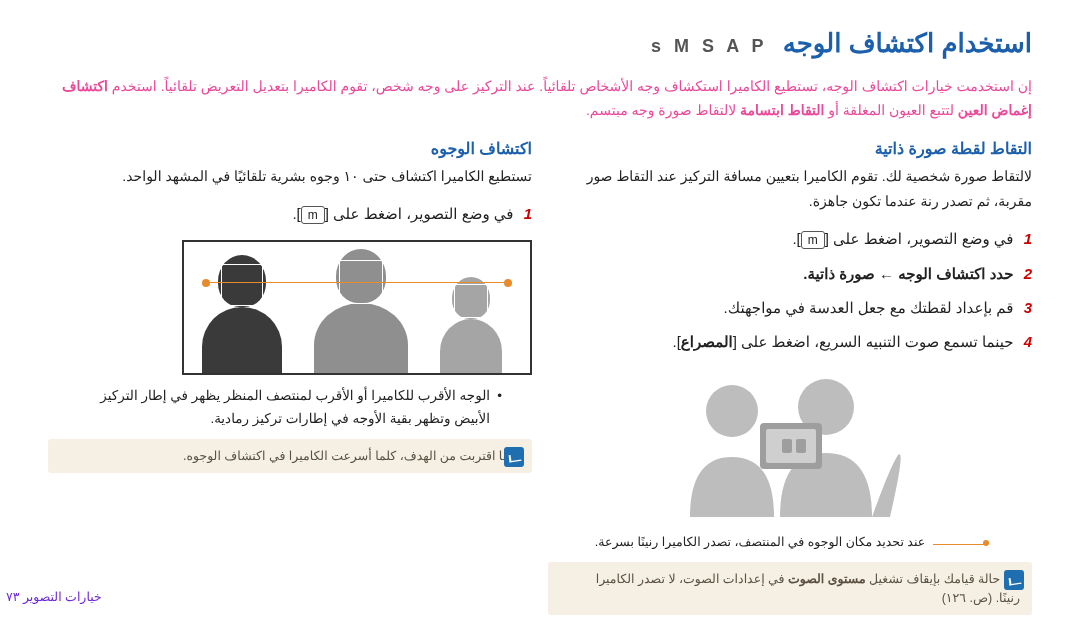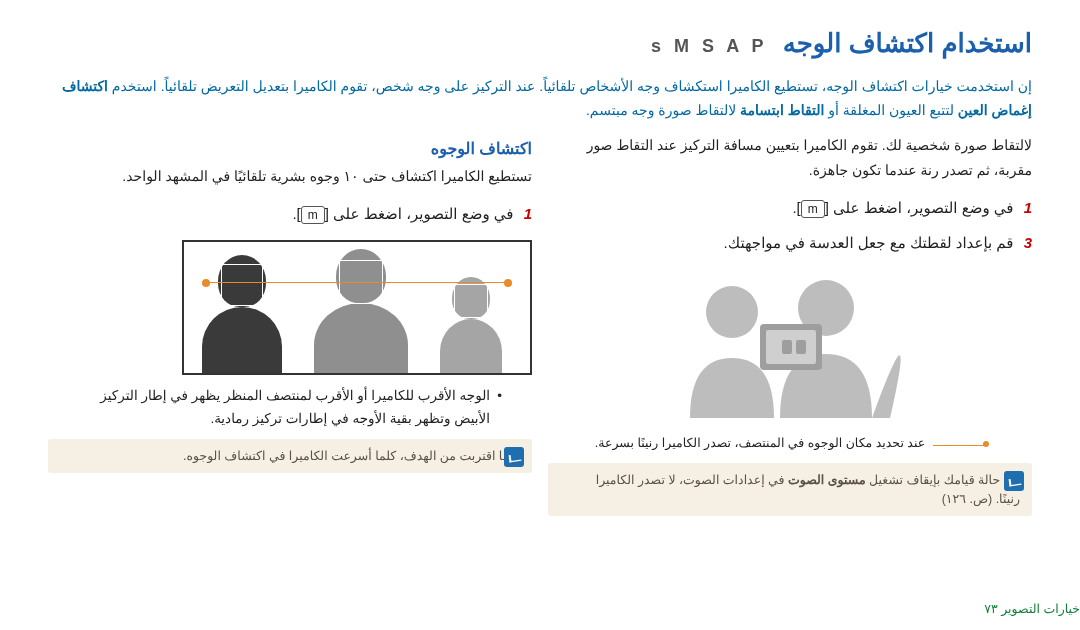--- a/index.html
+++ b/index.html
@@ -2,21 +2,21 @@
 <html dir="rtl" lang="ar"><head>
 <meta charset="utf-8">
 <style>
   * { box-sizing: border-box; margin: 0; padding: 0; }
   html, body { width: 1080px; height: 630px; background: #fff; font-family: "Segoe UI", Tahoma, sans-serif; }
   body { padding: 28px 48px 10px 48px; direction: rtl; text-align: right; color: #222; position: relative; }
 
   .page-title { font-size: 26px; font-weight: 700; color: #1c5fac; margin-bottom: 16px; }
   .page-title .modes { color: #555; font-size: 18px; font-weight: 600; letter-spacing: 4px; margin-right: 8px; }
 
-  .intro { font-size: 14px; line-height: 1.7; color: #0369a1; margin-bottom: 10px; }
+  .intro { font-size: 14px; line-height: 1.7; color: #ec4899; margin-bottom: 10px; }
   .intro b { font-weight: 700; }
 
   .cols { display: flex; flex-direction: row-reverse; gap: 16px; }
   .col { flex: 1; min-width: 0; }
 
   .sect-title { font-size: 16px; font-weight: 700; color: #1c5fac; margin: 6px 0 6px 0; }
   .body-text { font-size: 14px; line-height: 1.8; text-align: right; }
   .step-line { font-size: 15px; margin: 16px 0; }
   .step-num { display:inline-block; font-style: italic; font-weight: 700; color:#c00; margin-left:6px; }
   .keycap { display: inline-block; border: 1px solid #555; border-radius: 3px; padding: 0 6px; font-size: 12px; line-height: 16px; font-family: sans-serif; }
@@ -52,21 +52,21 @@
 
   
   .illus2 { width: 300px; height: 150px; margin: 4px auto 6px; position: relative; }
   .illus2 svg { width: 100%; height: 100%; }
 
   .caption { font-size: 12.5px; text-align: center; line-height: 1.6; margin: 15px 60px 10px 0; color:#222; }
   .caption .lead { position: relative; }
   .caption .lead::before { content:""; position:absolute; right:-60px; top:0.7em; width:52px; border-top:1px solid #e88b2c; }
   .caption .lead::after { content:""; position:absolute; right:-64px; top:0.4em; width:6px; height:6px; background:#e88b2c; border-radius:50%; }
 
-  .footer { position: absolute; bottom: 14px; left: 0; right: 0; text-align: right; font-size: 12.5px; color:#15803d; }
+  .footer { position: absolute; bottom: 26px; left: 0; right: 0; text-align: left; font-size: 12.5px; color:#6d28d9; }
   .footer .pn { margin-left: 6px; letter-spacing: 1px; }
 </style>
 </head>
 <body>
 
 <h1 class="page-title">
   <span>استخدام اكتشاف الوجه</span>
   <span class="modes">s M S A P</span>
 </h1>
 
@@ -106,30 +106,37 @@
       <li>الوجه الأقرب للكاميرا أو الأقرب لمنتصف المنظر يظهر في إطار التركيز الأبيض وتظهر بقية الأوجه في إطارات تركيز رمادية.</li>
     </ul>
 
     <div class="note">
       <span class="note-icon"></span>
       <span>كلما اقتربت من الهدف، كلما أسرعت الكاميرا في اكتشاف الوجوه.</span>
     </div>
   </div>
 
   <div class="col">
+    <h2 class="sect-title">التقاط لقطة صورة ذاتية</h2>
     <p class="body-text">لالتقاط صورة شخصية لك. تقوم الكاميرا بتعيين مسافة التركيز عند التقاط صور مقربة، ثم تصدر رنة عندما تكون جاهزة.</p>
 
     <p class="step-line">
       <span class="step-num">1</span>
       <span>في وضع التصوير، اضغط على [</span><span class="keycap">m</span><span>].</span>
     </p>
+    <p class="step-line bold">
+      <span class="step-num">2</span>
+     <span>حدد <b>اكتشاف الوجه</b> ← <b>صورة ذاتية</b>.</span></p>
     <p class="step-line">
       <span class="step-num">3</span>
       <span>قم بإعداد لقطتك مع جعل العدسة في مواجهتك.</span>
     </p>
+    <p class="step-line">
+      <span class="step-num">4</span>
+     <span>حينما تسمع صوت التنبيه السريع، اضغط على [<b>المصراع</b>].</span></p>
 
     <div class="illus2">
       <svg viewBox="0 0 300 150">
         <g fill="#bdbdbd">
           <circle cx="92" cy="44" r="26"></circle>
           <path d="M50 150 Q50 90 92 90 Q134 90 134 150 Z"></path>
           <circle cx="186" cy="40" r="28"></circle>
           <path d="M140 150 Q140 86 186 86 Q232 86 232 150 Z"></path>
           <path d="M232 150 Q250 100 258 88 Q266 80 250 150 Z"></path>
         </g>

